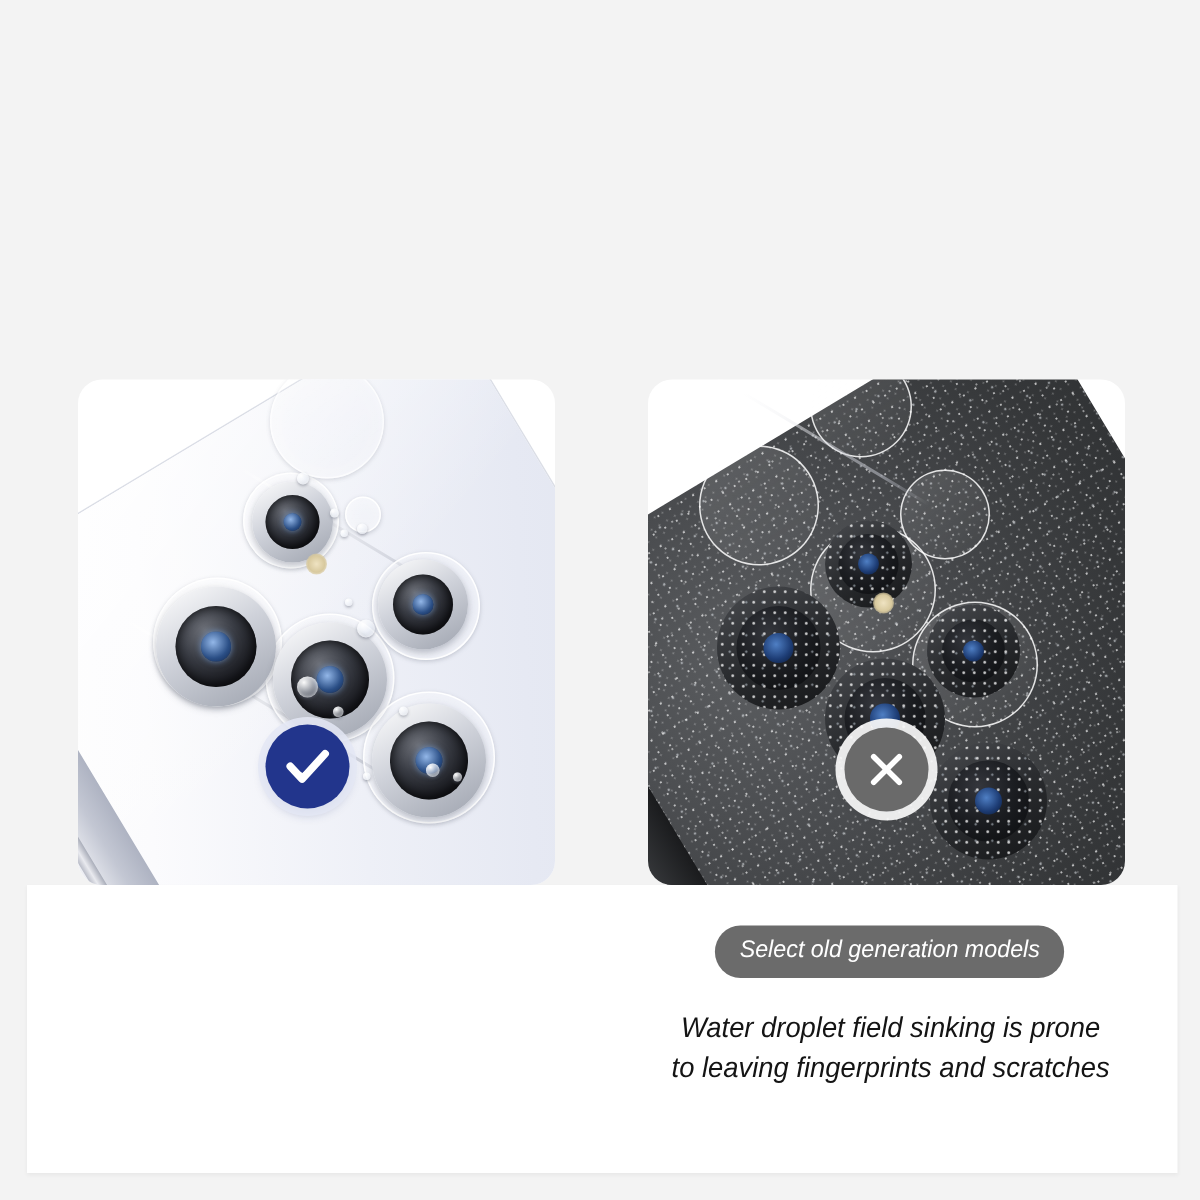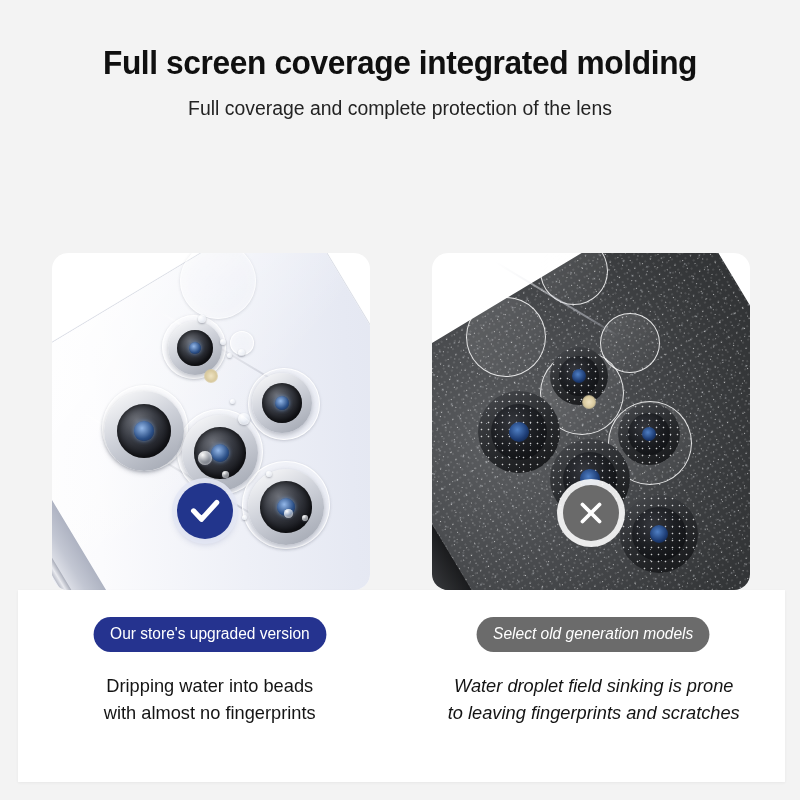--- a/index.html
+++ b/index.html
@@ -200,24 +200,20 @@
   .caption{
     margin-top:21px;font-size:19px;color:#141414;line-height:1.42;
     transform:scaleX(0.96);white-space:nowrap;
   }
 </style>
 </head>
 <body>
 
 <div class="page">
 
-  <div class="header">
-    <div class="title">Full screen coverage integrated molding</div>
-    <div class="subtitle">Full coverage and complete protection of the lens</div>
-  </div>
 
   <div class="photos">
 
     <div class="photo left">
       <div class="photo-inner">
 
         <div class="phone-good"></div>
         <div class="phone-good-edge"></div>
         <div class="btn-rail"></div>
 
@@ -334,27 +330,20 @@
     </div>
     <div class="verdict cross">
       <svg width="32" height="32" viewBox="0 0 24 24" aria-hidden="true">
         <path d="M5.6 5.6 L18.4 18.4 M18.4 5.6 L5.6 18.4" fill="none" stroke="#ffffff" stroke-width="2.8" stroke-linecap="round"></path>
       </svg>
     </div>
   </div>
 
   <div class="bottom-card">
 
-    <div class="col l">
-      <div class="pill blue">Our store's upgraded version</div>
-      <div class="caption">
-        <div>Dripping water into beads</div>
-        <div>with almost no fingerprints</div>
-      </div>
-    </div>
 
     <div class="col r">
       <div class="pill gray">Select old generation models</div>
       <div class="caption">
         <div>Water droplet field sinking is prone</div>
         <div>to leaving fingerprints and scratches</div>
       </div>
     </div>
   </div>
 

